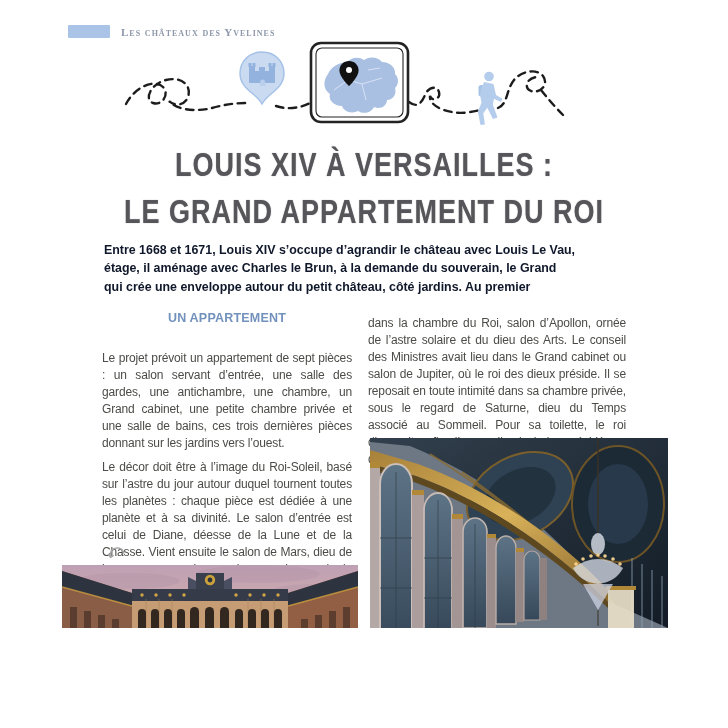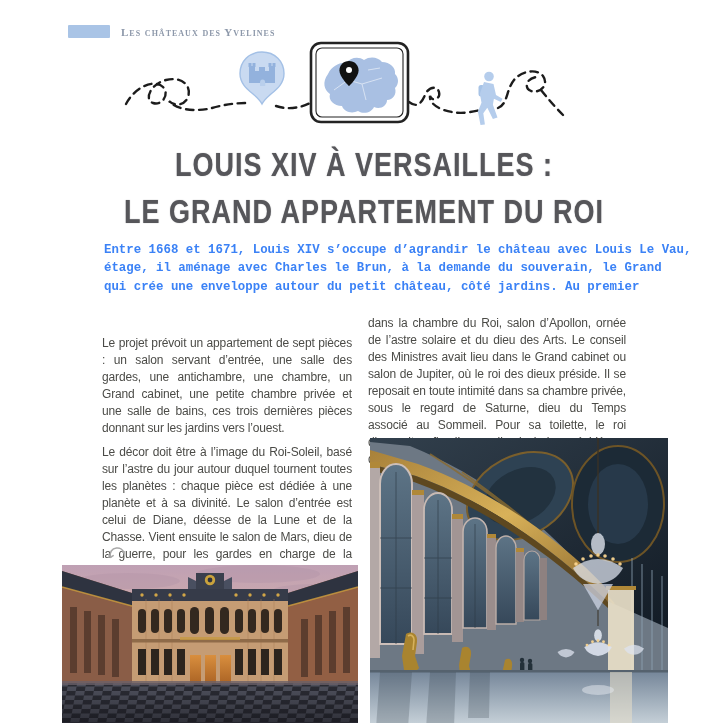--- a/index.html
+++ b/index.html
@@ -1,37 +1,37 @@
 <!DOCTYPE html>
 <html><head>
 <meta charset="utf-8">
 <style>
   html,body{margin:0;padding:0;background:#ffffff;}
-  .page{position:relative;width:728px;height:723px;background:#ffffff;overflow:hidden;
+  .page{position:relative;width:728px;height:628px;background:#ffffff;overflow:hidden;
         font-family:"Liberation Sans",sans-serif;}
 
   
   .series{position:absolute;left:68px;top:25px;display:flex;align-items:center;}
   .series-swatch{width:42px;height:13px;background:#a9c4e6;border-radius:1px;}
   .series-label{margin-left:11px;font-family:"Liberation Serif",serif;font-weight:bold;
         font-variant:small-caps;letter-spacing:1px;font-size:11px;color:#8d98aa;}
 
   
   .journey{position:absolute;left:0;top:40px;width:728px;height:92px;}
 
   
   .title{position:absolute;left:0;top:142px;width:728px;text-align:center;
         transform:scale(1,1.26);transform-origin:center top;}
   .title div{white-space:nowrap;font-weight:700;font-size:27px;letter-spacing:1px;
         color:#56565a;line-height:37px;text-shadow:0 0 1px rgba(86,86,90,.55);}
 
   
-  .intro{position:absolute;left:104px;top:241px;width:520px;text-align:right;
-        font-family:Liberation Mono, monospace;font-weight:bold;font-size:12.4px;
-        color:#3b82f6;line-height:18.3px;}
+  .intro{position:absolute;left:104px;top:241px;width:520px;text-align:left;
+        font-family:Liberation Sans, sans-serif;font-weight:bold;font-size:12.4px;
+        color:#0f172a;line-height:18.3px;}
   .intro div{white-space:nowrap;}
 
   
   .col-left{position:absolute;left:102px;top:311px;width:250px;}
   .col-right{position:absolute;left:368px;top:315px;width:258px;}
   .sec-head{text-align:center;font-weight:bold;font-size:12.5px;line-height:15px;
         color:#7291bd;letter-spacing:.2px;}
   .sec-head div{white-space:nowrap;}
   .body-p{margin:0;text-align:justify;font-size:12px;letter-spacing:-.15px;
         line-height:17px;color:#4b4b47;}
@@ -115,20 +115,21 @@
   </div>
 
   <div class="intro">
     <div>Entre 1668 et 1671, Louis XIV s’occupe d’agrandir le château avec Louis Le Vau,</div>
     <div>étage, il aménage avec Charles le Brun, à la demande du souverain, le Grand</div>
     <div>qui crée une enveloppe autour du petit château, côté jardins. Au premier</div>
   </div>
 
   <div class="col-left">
     <div class="sec-head">
+      <div>UN APPARTEMENT</div>
     </div>
     <p class="body-p first">Le projet prévoit un appartement de sept pièces : un salon servant d’entrée, une salle des gardes, une antichambre, une chambre, un Grand cabinet, une petite chambre privée et une salle de bains, ces trois dernières pièces donnant sur les jardins vers l’ouest.</p>
     <p class="body-p">Le décor doit être à l’image du Roi-Soleil, basé sur l’astre du jour autour duquel tournent toutes les planètes : chaque pièce est dédiée à une planète et à sa divinité. Le salon d’entrée est celui de Diane, déesse de la Lune et de la Chasse. Vient ensuite le salon de Mars, dieu de la guerre, pour les gardes en charge de la sécurité du Roi. Puis les visiteurs attendent dans l’antichambre, salon de Mercure, dieu des messagers, avant d’entrer</p>
   </div>
 
   <div class="col-right">
     <p class="body-p">dans la chambre du Roi, salon d’Apollon, ornée de l’astre solaire et du dieu des Arts. Le conseil des Ministres avait lieu dans le Grand cabinet ou salon de Jupiter, où le roi des dieux préside. Il se reposait en toute intimité dans sa chambre privée, sous le regard de Saturne, dieu du Temps associé au Sommeil. Pour sa toilette, le roi disposait enfin d’une salle de bains, où Vénus, déesse de la beauté, ornait le plafond.</p>
   </div>
 
   <div class="caption">

